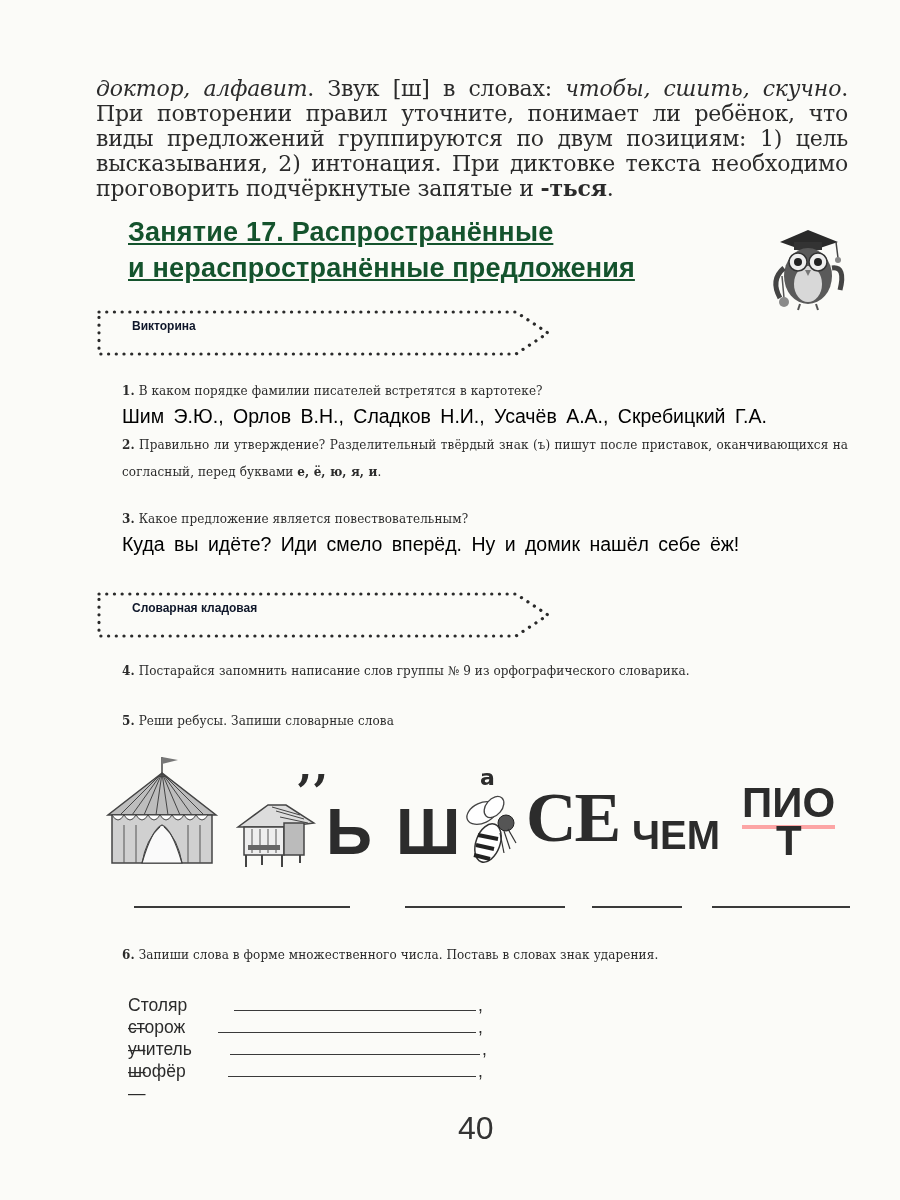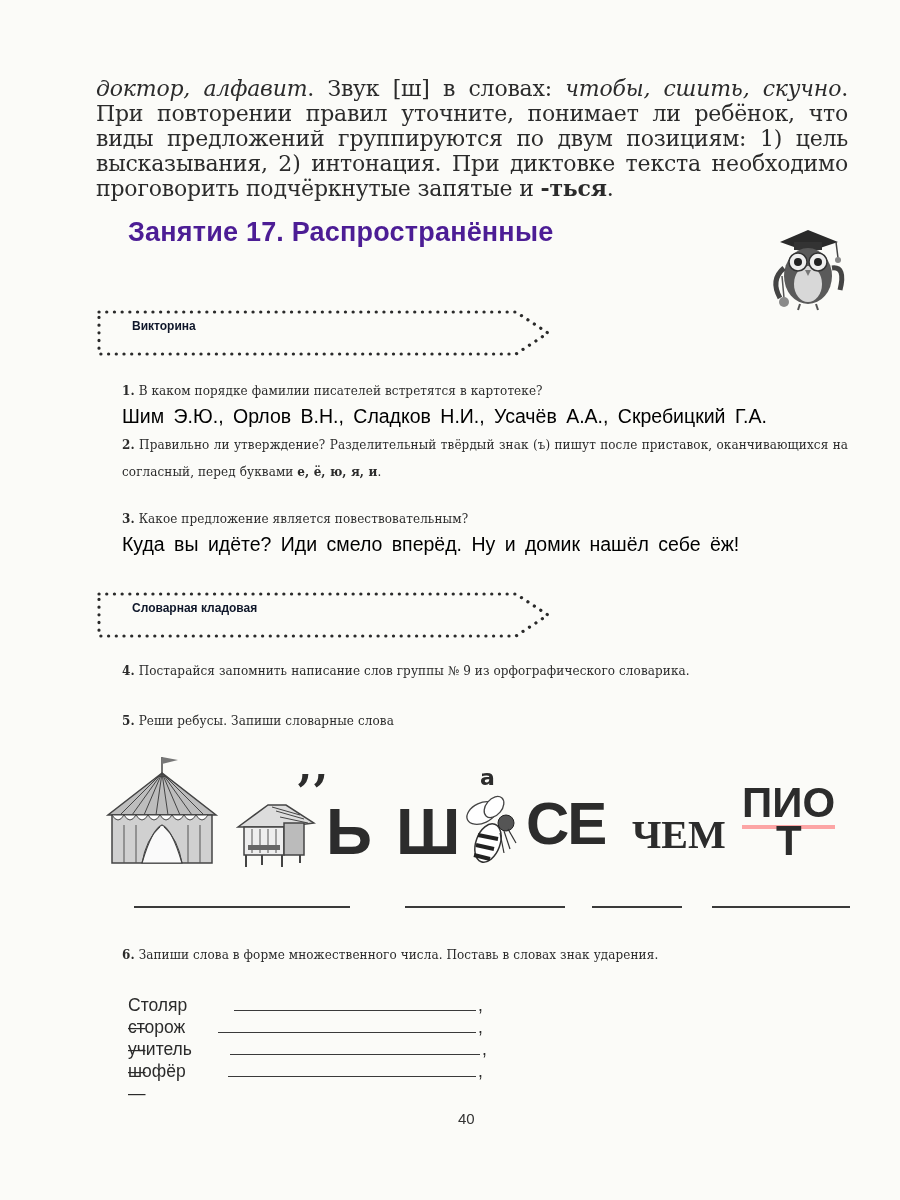--- a/index.html
+++ b/index.html
@@ -8,21 +8,21 @@
     background: #fbfbf8;
     color: #2b2b2b;
     font-family: "DejaVu Serif", "Liberation Serif", serif;
   }
   .page { position: absolute; inset: 0; }
 
   .para { position: absolute; left: 96px; width: 752px; font-size: 22px; line-height: 25px; text-align: justify; letter-spacing: -0.2px; }
   .para .it { font-style: italic; }
   .para .b { font-weight: bold; }
 
-  .title { position: absolute; left: 128px; top: 214px; font-family: "Liberation Sans", "DejaVu Sans", sans-serif; font-weight: bold; font-size: 27px; line-height: 36px; color: #4c1d95; letter-spacing: 0.2px; }
+  .title { position: absolute; left: 128px; top: 214px; font-family: "Liberation Sans", "DejaVu Sans", sans-serif; font-weight: bold; font-size: 27px; line-height: 36px; color: #14532d; letter-spacing: 0.2px; text-decoration: underline; }
 
   .owl { position: absolute; left: 758px; top: 220px; width: 100px; height: 92px; }
 
   .banner { position: absolute; left: 96px; width: 460px; height: 50px; }
   .banner svg { position: absolute; left: 0; top: 0; }
   .banner .label { position: absolute; left: 36px; top: 11px; font-family: "Liberation Sans", "DejaVu Sans", sans-serif; font-weight: bold; font-size: 12px; color: #0f172a; }
 
   .q { position: absolute; left: 96px; width: 752px; font-size: 12px; line-height: 27px; text-align: justify; letter-spacing: 0.1px; }
   .q .num { font-weight: bold; }
   .q .indent { padding-left: 26px; }
@@ -31,33 +31,34 @@
   .rebus { position: absolute; left: 96px; top: 755px; width: 760px; height: 120px; }
   .rebus-text { position: absolute; font-family: "Liberation Sans", "DejaVu Sans", sans-serif; font-weight: bold; color: #2c2c2c; }
   .line { position: absolute; height: 1.5px; background: #3a3a3a; }
 
   .fill { position: absolute; left: 128px; font-family: "Liberation Sans", "DejaVu Sans", sans-serif; font-size: 17.5px; line-height: 22px; }
   .fill .row { position: relative; height: 22px; }
   .fill .w { position: absolute; left: 0; top: 0; }
   .fill .u { position: absolute; top: 16px; height: 1.3px; background: #3a3a3a; }
   .fill .c { position: absolute; top: 0; }
 
-  .pagenum { position: absolute; left: 458px; top: 1110px; font-family: "Liberation Sans", "DejaVu Sans", sans-serif; font-size: 15px; color: #333; }
+  .pagenum { position: absolute; left: 458px; top: 1110px; font-family: "Liberation Sans", "DejaVu Sans", sans-serif; font-size: 32px; color: #333; }
 </style>
 </head>
 <body>
 
 <div class="page">
 
   <div class="para" style="top:76px;">
     <span class="it">доктор, алфавит</span><span>. Звук [ш] в словах: </span><span class="it">чтобы, сшить, скучно</span><span>. При повторении правил уточните, понимает ли ребёнок, что виды предложений группируются по двум позициям: 1) цель высказывания, 2) интонация. При диктовке текста необходимо проговорить подчёркнутые запятые и </span><b class="b">-ться</b><span>.</span>
   </div>
 
   <div class="title">
     <div>Занятие 17. Распространённые</div>
+    <div>и нераспространённые предложения</div>
   </div>
 
   <div class="owl">
     <svg width="100" height="92" viewBox="0 0 100 92">
       <polygon points="22,22 50,10 80,22 50,32" fill="#2a2a2a"></polygon>
       <rect x="36" y="22" width="28" height="8" fill="#333"></rect>
       <line x1="78" y1="22" x2="80" y2="38" stroke="#444" stroke-width="1.5"></line>
       <circle cx="80" cy="40" r="3" fill="#888"></circle>
       <ellipse cx="50" cy="56" rx="24" ry="28" fill="#5a5a5a"></ellipse>
       <ellipse cx="50" cy="64" rx="14" ry="18" fill="#d8d8d8"></ellipse>
@@ -186,23 +187,23 @@
           </g>
         <circle cx="42" cy="30" r="8" fill="#555" stroke="#222"></circle>
         <g stroke="#333" stroke-width="1.2">
             <line x1="40" y1="38" x2="46" y2="56"></line>
             <line x1="44" y1="36" x2="52" y2="50"></line>
             <line x1="36" y1="40" x2="40" y2="60"></line>
           </g>
       </svg>
     </div>
     <div class="rebus-text" style="left:384px; top:10px; font-size:22px; font-family:'DejaVu Sans', sans-serif;">а</div>
-    <div class="rebus-text" style="left:430px; top:34px; font-size:60px; line-height:70px; letter-spacing:-2px;">СЕ</div>
-
-    <div class="rebus-text" style="left:536px; top:58px; font-size:40px; line-height:44px;font-family:Liberation Serif, serif;">ЧЕМ</div>
+    <div class="rebus-text" style="left:430px; top:28px; font-size:70px; line-height:70px; letter-spacing:-2px;font-family:Liberation Serif, serif;">СЕ</div>
+
+    <div class="rebus-text" style="left:536px; top:58px; font-size:40px; line-height:44px;">ЧЕМ</div>
 
     <div class="rebus-text" style="left:646px; top:26px; font-size:42px; line-height:44px; border-bottom:4px solid #fca5a5;">ПИО</div>
     <div class="rebus-text" style="left:680px; top:64px; font-size:42px; line-height:44px;">Т</div>
   </div>
 
   <div class="line" style="left:134px; top:906px; width:216px;"></div>
   <div class="line" style="left:405px; top:906px; width:160px;"></div>
   <div class="line" style="left:592px; top:906px; width:90px;"></div>
   <div class="line" style="left:712px; top:906px; width:138px;"></div>
 

